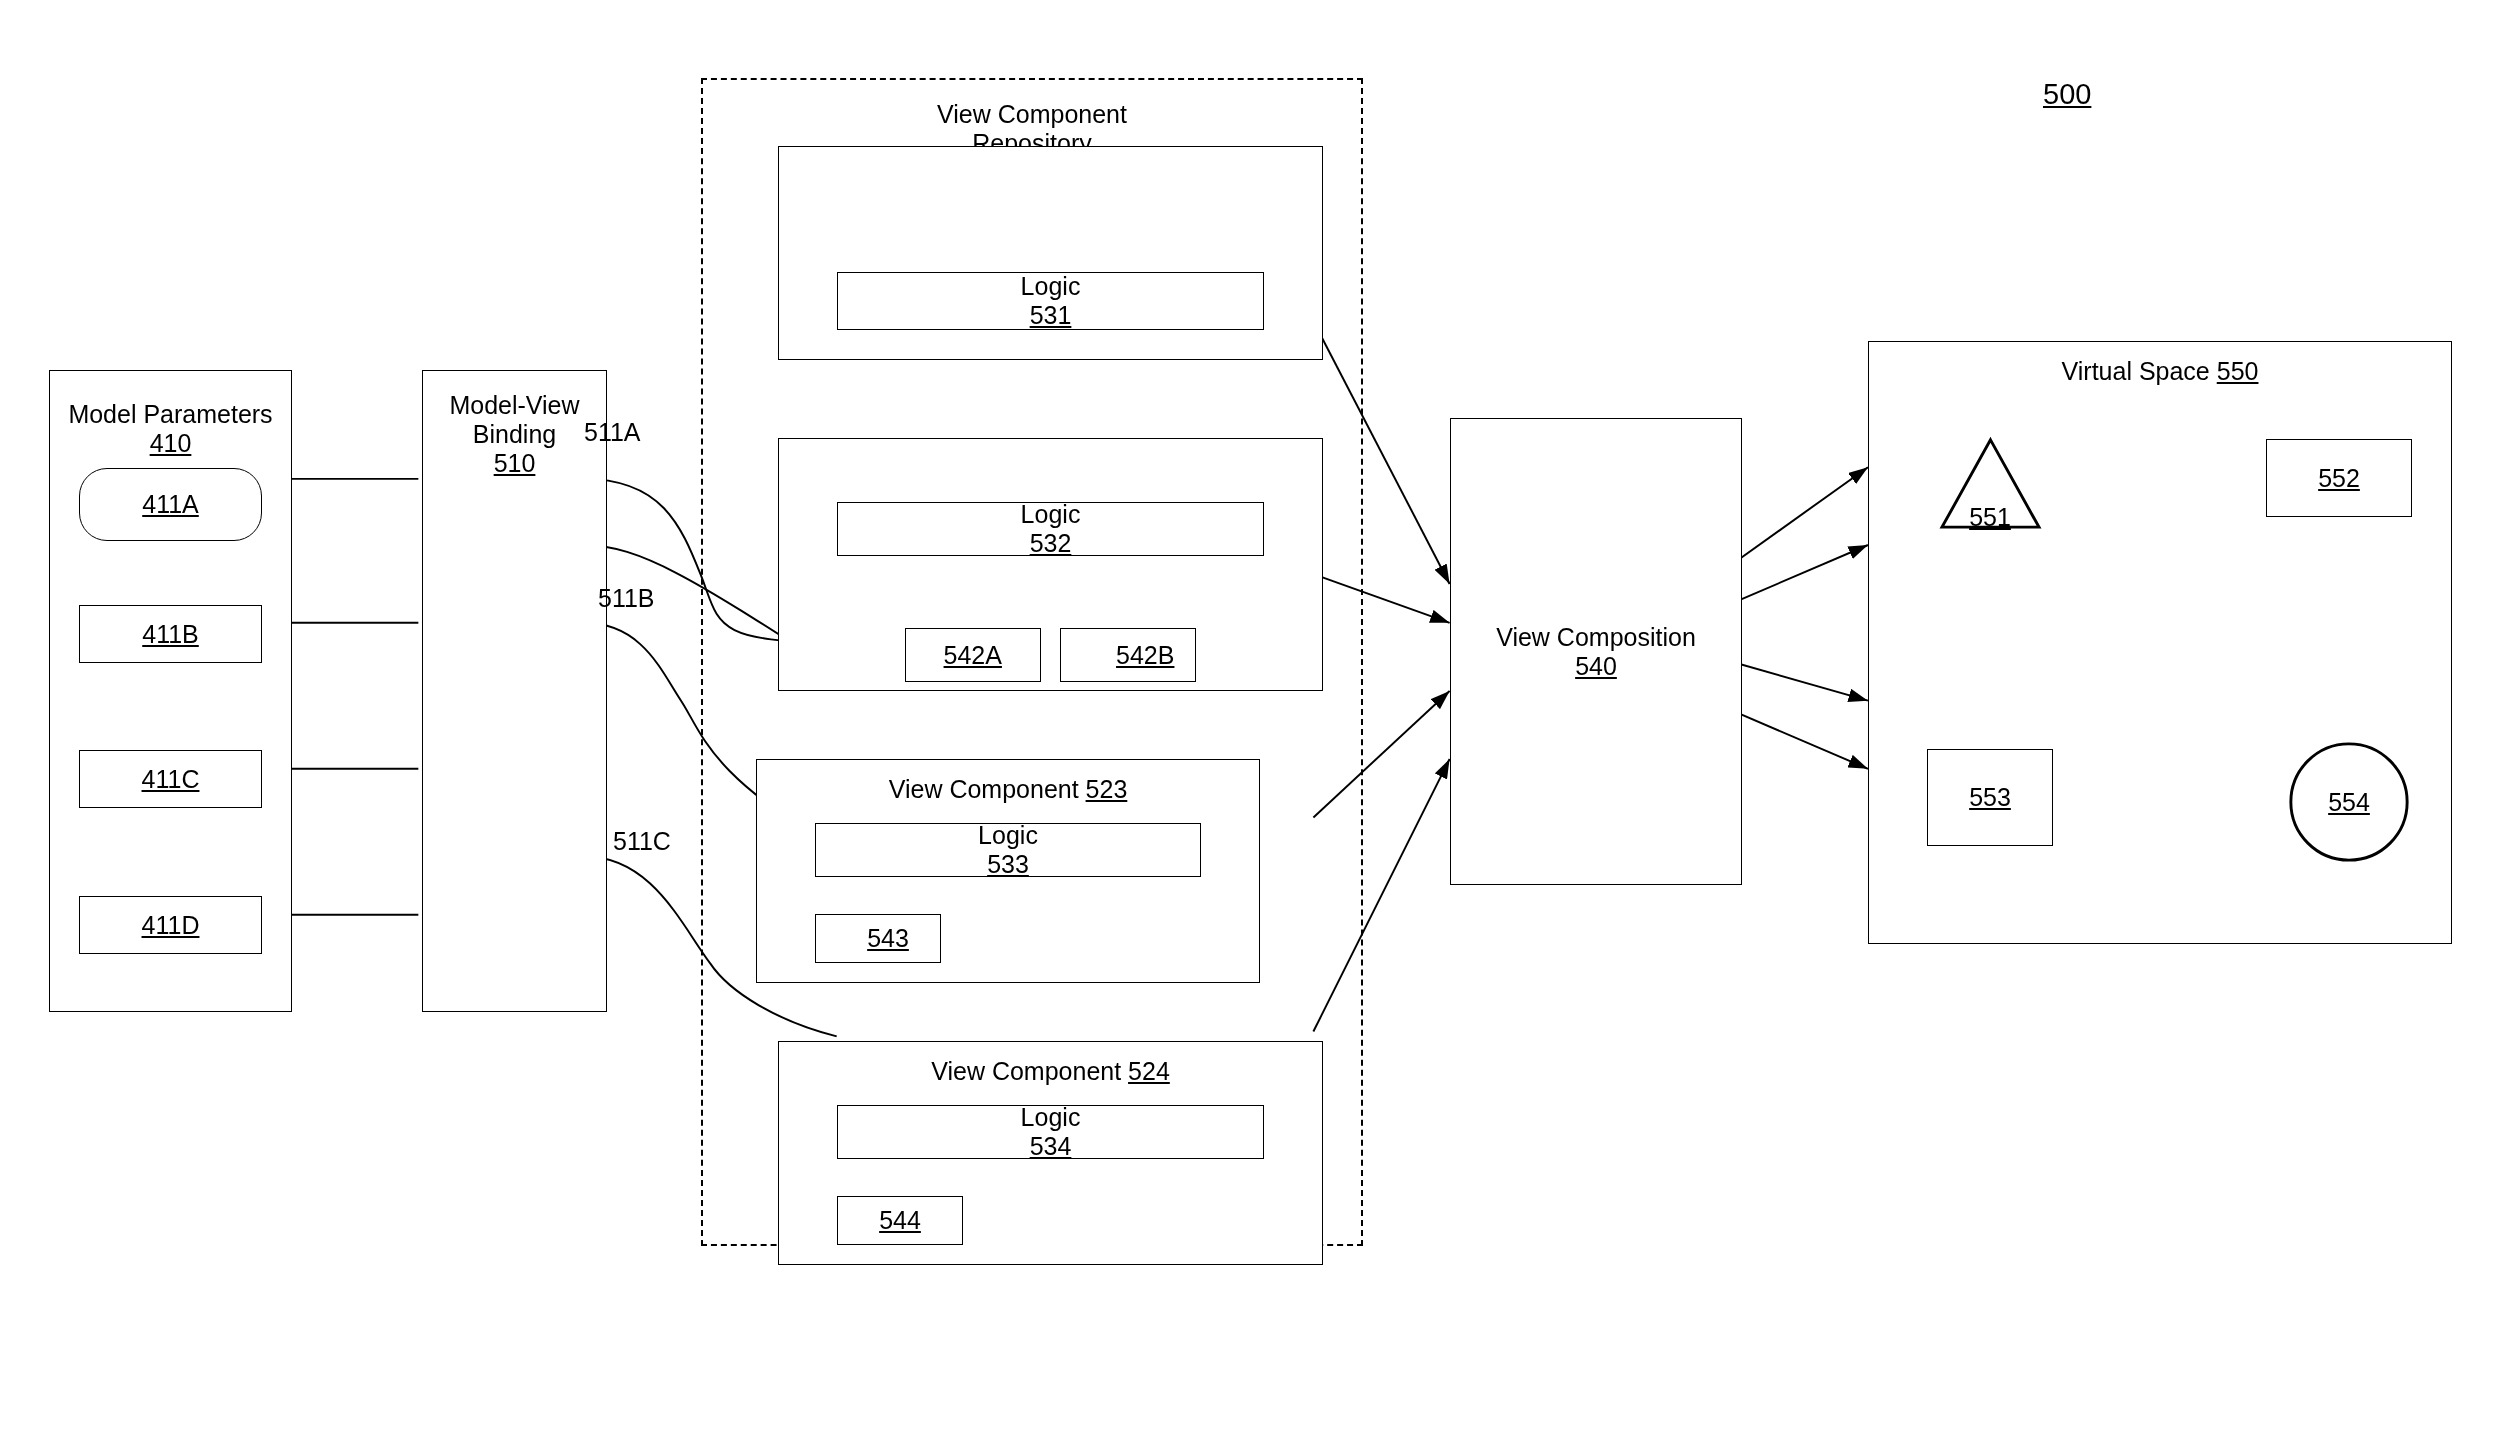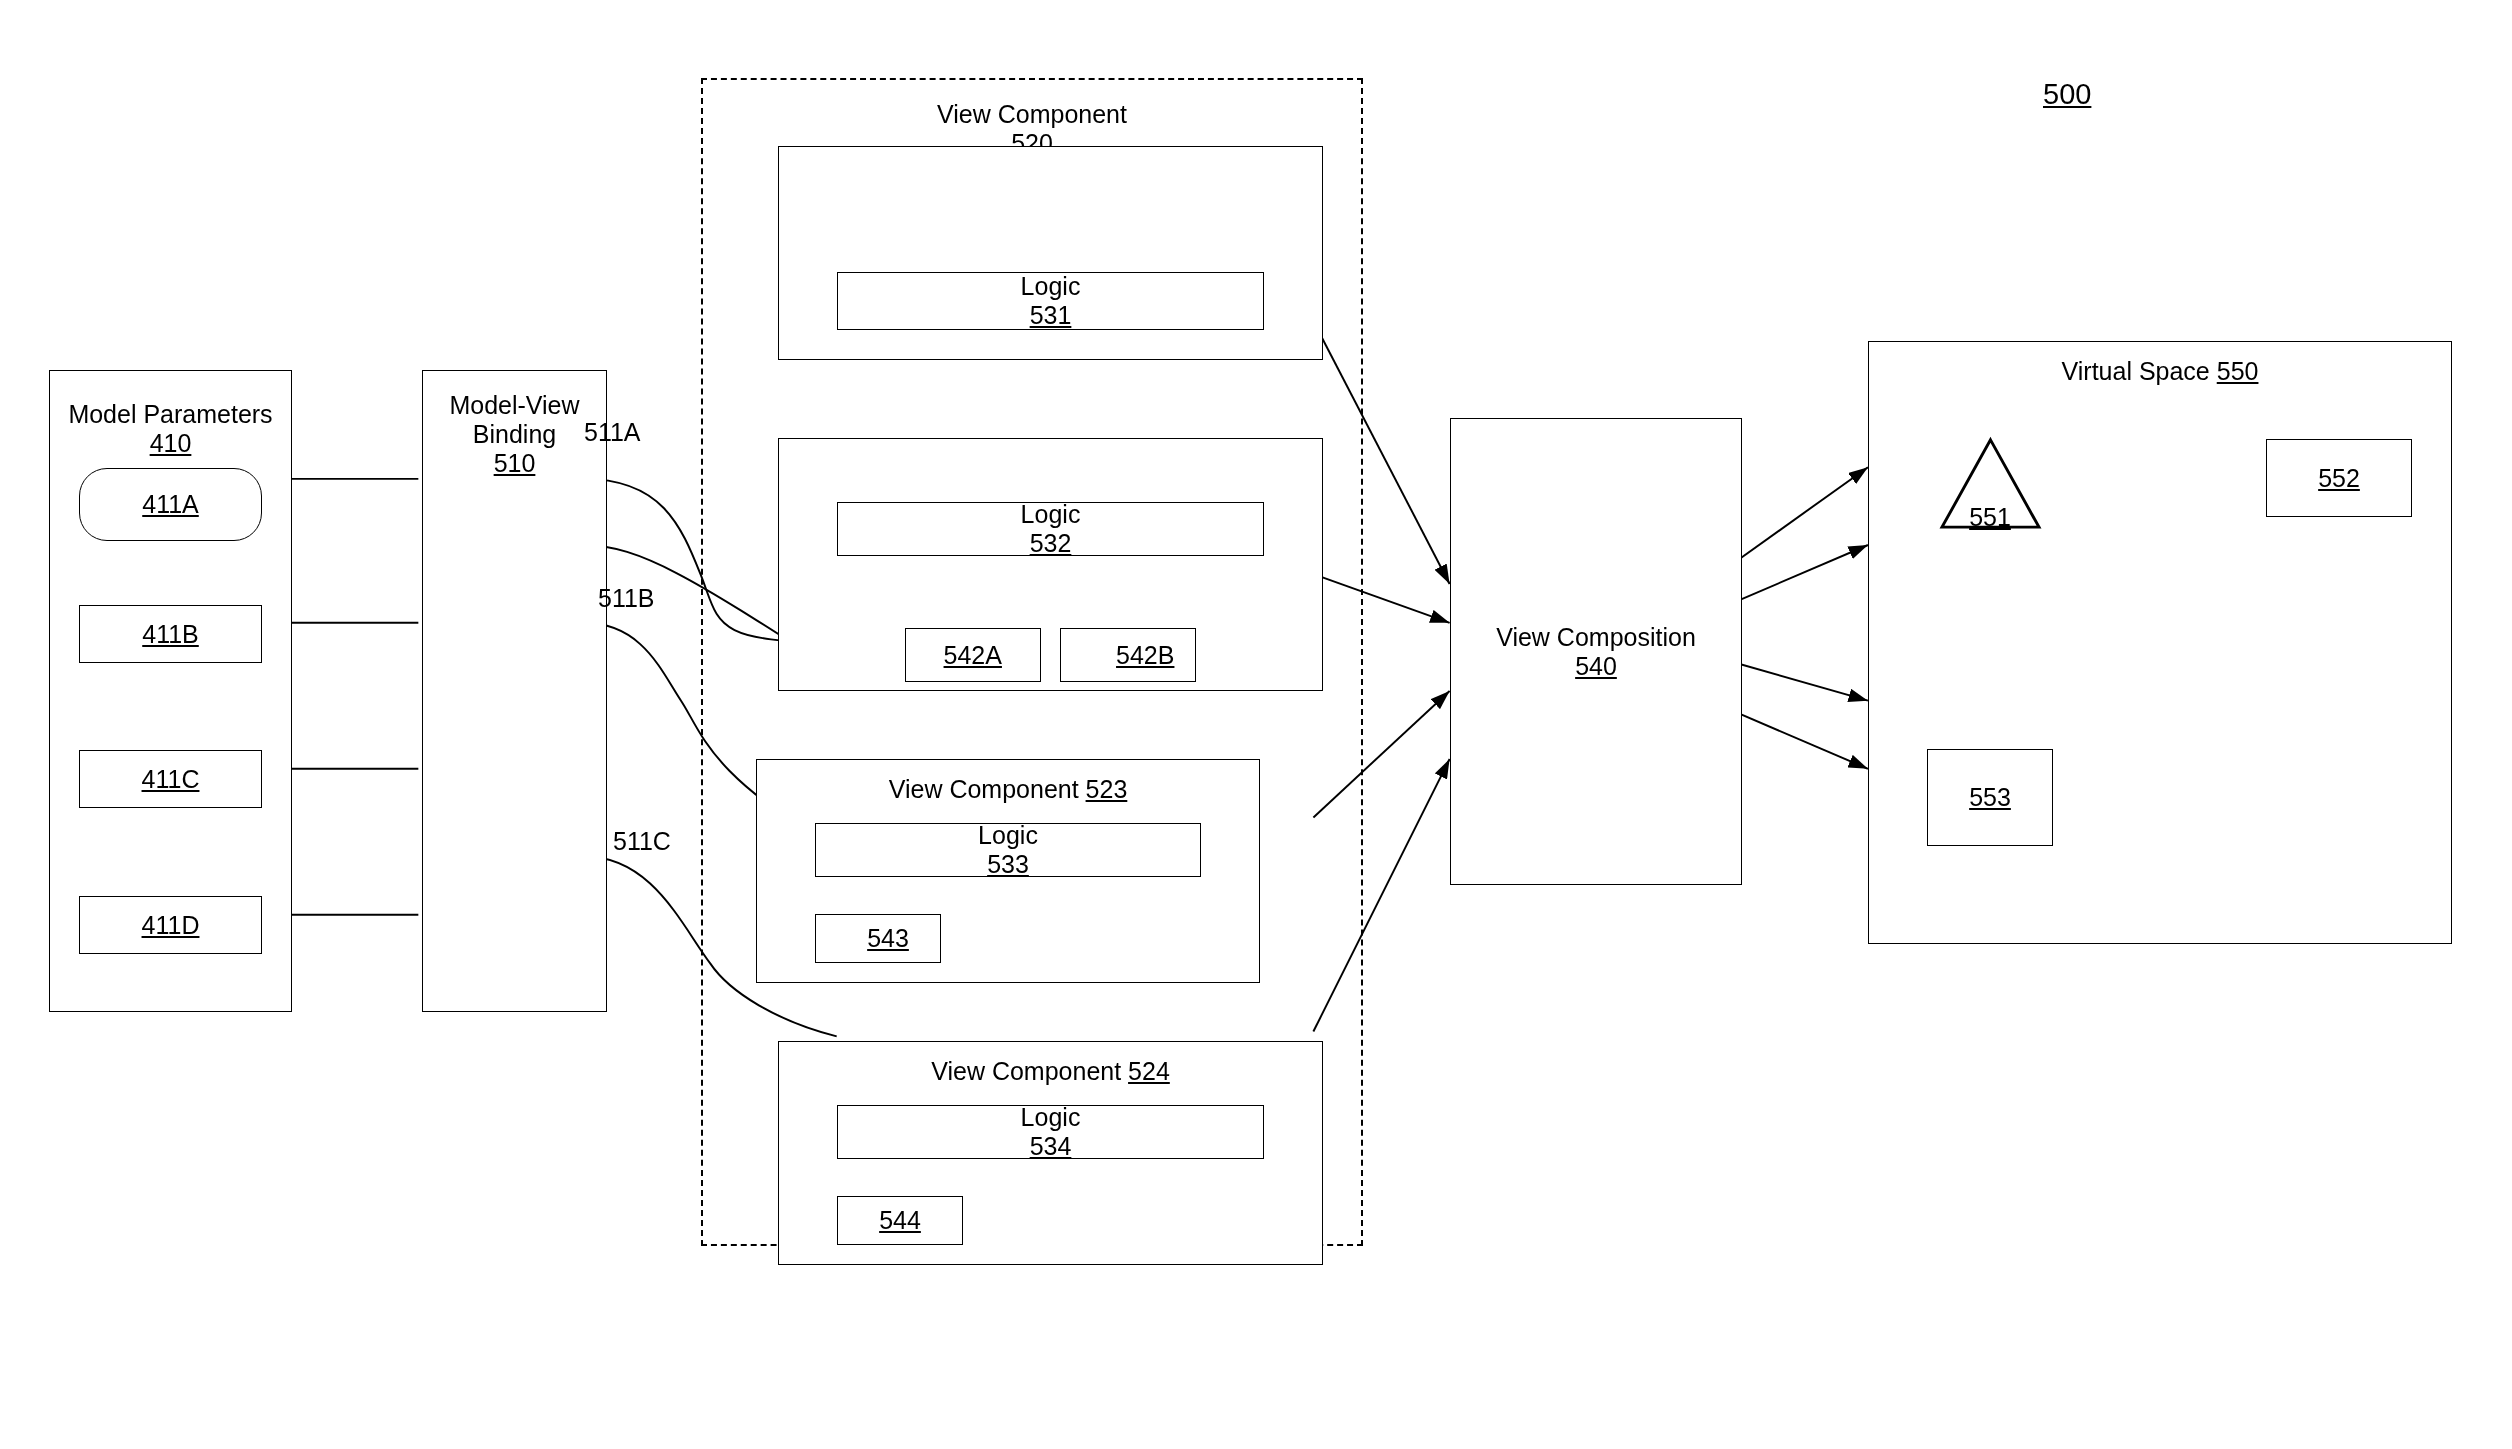--- a/index.html
+++ b/index.html
@@ -150,20 +150,21 @@
     <span class="label">511B</span>
   </div>
 
   <div class="ref-label" style="top:827px; left:613px;">
     <span class="label">511C</span>
   </div>
 
   <div class="dashed-box" style="top:78px; left:701px; width:662px; height:1168px;">
     <div style="position:absolute; top:19.5px; left:0; right:0; text-align:center;">
       <div class="label">View Component</div>
+      <div class="label">Repository</div>
       <div class="label underline">520</div>
     </div>
   </div>
 
   <div class="box" style="top:146px; left:778px; width:545px; height:214px;">
     <div class="box" style="position:absolute; bottom:29px; left:58px; right:58px; height:58px; display:flex; align-items:center; justify-content:center;">
       <span class="label">Logic </span>
         <span class="label underline">531</span>
     </div>
   </div>
@@ -229,16 +230,22 @@
     </div>
 
     <div class="box" style="position:absolute; top:97px; right:39px; width:146px; height:78px; display:flex; align-items:center; justify-content:center;">
       <span class="label underline">552</span>
     </div>
 
     <div class="box" style="position:absolute; bottom:97px; left:58px; width:126px; height:97px; display:flex; align-items:center; justify-content:center;">
       <span class="label underline">553</span>
     </div>
 
+    <div style="position:absolute; bottom:78px; right:39px; width:126px; height:126px; display:flex; align-items:center; justify-content:center;">
+      <svg width="126" height="126" viewBox="0 0 130 130">
+        <circle cx="65" cy="65" r="60" fill="none" stroke="#000" stroke-width="3"></circle>
+      </svg>
+      <span class="label underline" style="position:absolute;">554</span>
+    </div>
   </div>
 
 </div>
 
 
 </body></html>

